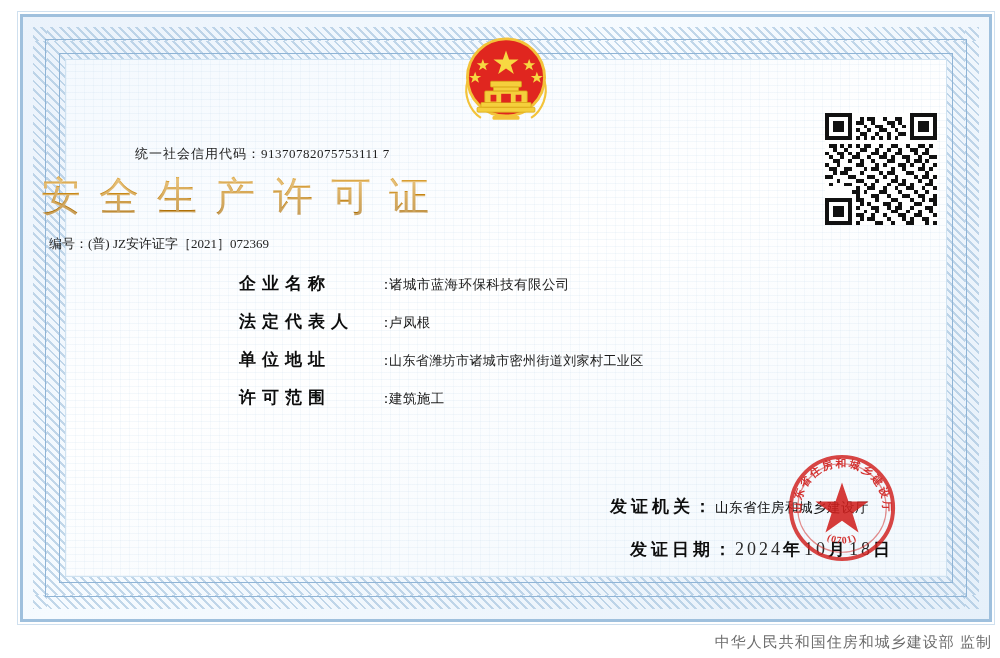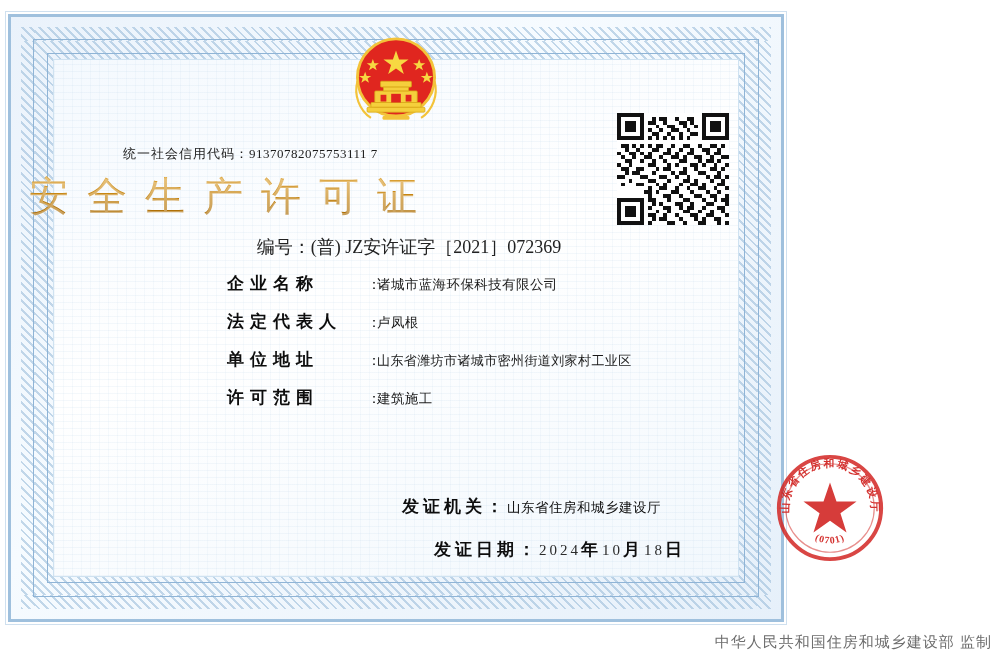--- a/index.html
+++ b/index.html
@@ -11,23 +11,23 @@
     width: 1000px;
     height: 658px;
     font-family: "Liberation Sans", sans-serif;
     overflow: hidden;
     position: relative;
   }
 
   
   .certificate {
     position: absolute;
-    left: 8px;
+    left: 20px;
     top: 14px;
-    width: 776px;
+    width: 972px;
     height: 608px;
     box-sizing: border-box;
     background:
       linear-gradient(135deg, #eaf2fb 0%, #f6fbff 40%, #eef5fc 70%, #e6f0fa 100%);
     border: 3px solid #9fc0dd;
     outline: 1px solid #cfe0ef;
     outline-offset: 2px;
   }
   .frame-band {
     position: absolute;
@@ -129,22 +129,22 @@
     background-clip: text;
     color: transparent;
     text-shadow: 0 1px 0 rgba(255,255,255,0.35);
   }
 
   .serial {
     position: absolute;
     left: 0;
     right: 0;
     top: 218px;
-    text-align: center;
-    font-size: 18px;
+    text-align: left;
+    font-size: 13px;
     color: #222;
     margin-left: 26px;
   }
   .serial .num {
     font-family: "Liberation Serif", serif;
   }
 
   .fields {
     position: absolute;
     left: 0;
@@ -218,21 +218,21 @@
     position: absolute;
     right: 95px;
     top: 521px;
     font-size: 17px;
     font-weight: bold;
     letter-spacing: 4px;
     color: #0d0d0d;
     white-space: nowrap;
   }
   .issue-date .dv {
-    font-size: 15px;
+    font-size: 18px;
     font-weight: normal;
     letter-spacing: 3px;
     font-family: "Liberation Serif", serif;
     color: #2a2a2a;
   }
 
   
   .seal {
     position: absolute;
     left: 760px;

